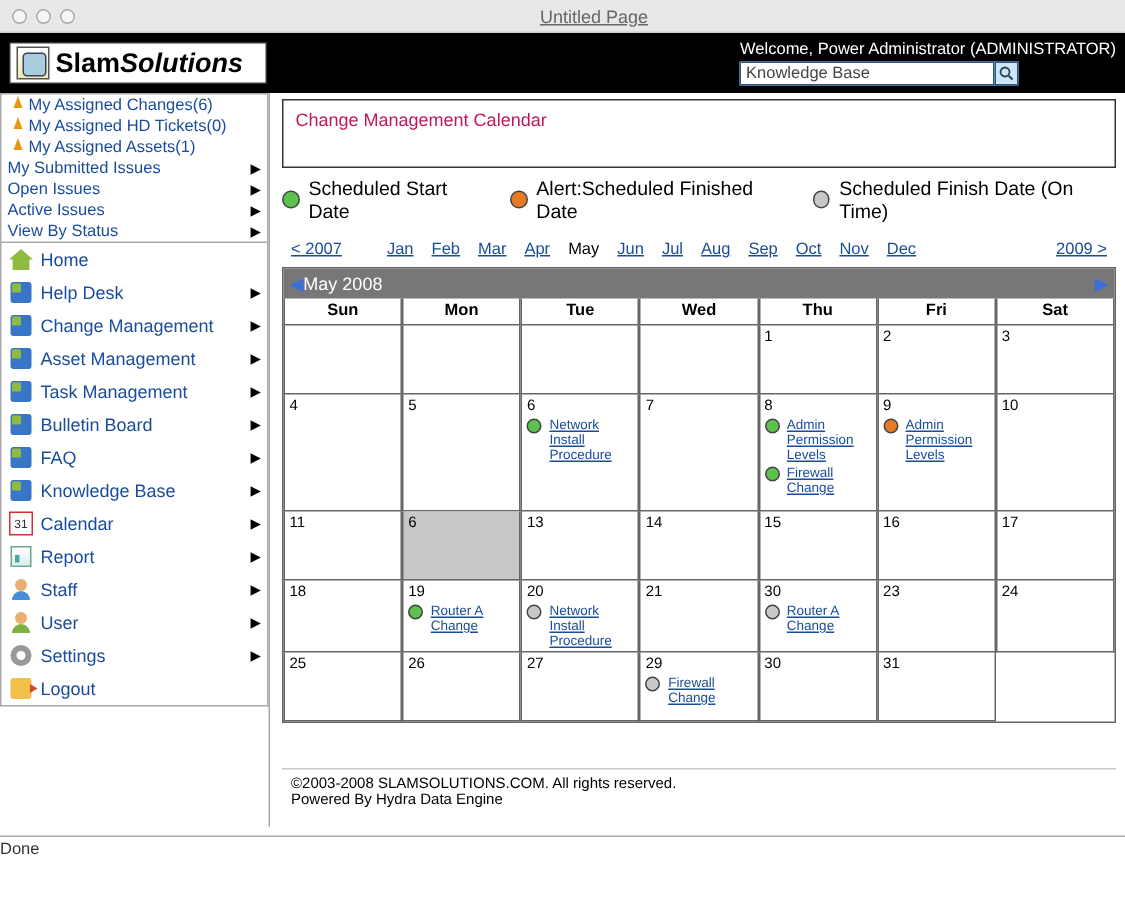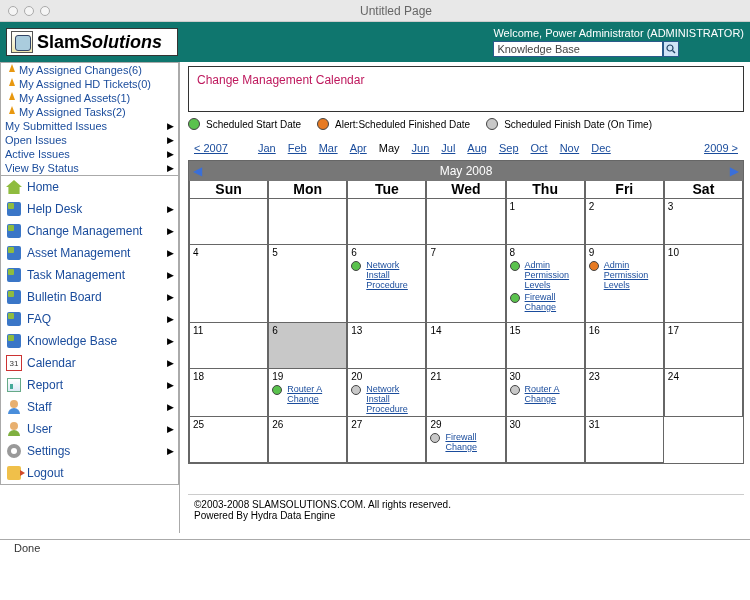--- a/index.html
+++ b/index.html
@@ -1,21 +1,21 @@
 <!DOCTYPE html>
 <html><head>
 <meta charset="utf-8">
 <style>
   * { box-sizing: border-box; margin: 0; padding: 0; }
   body { font-family: Arial, Helvetica, sans-serif; font-size: 11px; background: #fff; color: #000; }
   .window-title-bar { height: 22px; background: #e8e8e8; display: flex; align-items: center; padding: 0 8px; border-bottom: 1px solid #ccc; }
   .traffic-lights { display: flex; gap: 6px; }
   .tl { width: 10px; height: 10px; border-radius: 50%; border: 1px solid #aaa; background: #f5f5f5; }
-  .window-title { flex: 1; text-align: center; color: #666; font-size: 12px; }
-  .topbar { background: #0f766e; height: 40px; display: flex; align-items: center; padding: 12px 6px; color: #fff; }
+  .window-title { flex: 1; text-align: center; color: #666; font-size: 12px; text-decoration: underline; }
+  .topbar { background: #000000; height: 40px; display: flex; align-items: center; padding: 12px 6px; color: #fff; }
   .logo { background: #fff; border: 1px solid #333; height: 28px; width: 172px; display: flex; align-items: center; padding: 2px 4px; }
   .logo-icon { width: 22px; height: 22px; background: linear-gradient(#fff,#efe8b0); border: 1px solid #555; margin-right: 4px; position: relative; }
   .logo-icon::after { content:""; position:absolute; left:3px; top:3px; width:14px; height:14px; border:1px solid #346; border-radius:3px; background:#acd; }
   .logo-text { font: italic bold 18px Arial; color:#000; }
   .logo-text b { font-style: normal; font-weight: 900; }
   .top-right { margin-left: auto; text-align: right; font-size: 11px; }
   .welcome { color: #fff; white-space: nowrap; }
   .search-wrap { display:flex; margin-top:2px; }
   .search-input { background:#fff; color:#444; border:1px solid #2a5a8a; width:170px; height:16px; font-size:11px; padding:0 3px; }
   .search-btn { width:16px; height:16px; background:#d0e4f7; border:1px solid #2a5a8a; display:flex; align-items:center; justify-content:center; }
@@ -43,43 +43,43 @@
   .person-icon::before{content:"";position:absolute;top:0;left:2px;width:8px;height:8px;border-radius:50%;background:#e8b070;}
   .person-icon::after{content:"";position:absolute;bottom:0;left:0;width:12px;height:6px;border-radius:6px 6px 0 0;background:#4a8edb;}
   .person-icon.green::after{background:#7fb040;}
   .gear-icon{width:14px;height:14px;border-radius:50%;background:#999;position:relative;}
   .gear-icon::after{content:"";position:absolute;left:4px;top:4px;width:6px;height:6px;background:#fff;border-radius:50%;}
   .logout-icon{width:14px;height:14px;background:#f0c04a;border-radius:2px;position:relative;}
   .logout-icon::after{content:"";position:absolute;right:-4px;top:4px;border-top:3px solid transparent;border-bottom:3px solid transparent;border-left:5px solid #d04a2a;}
   .content { flex:1; padding:4px 6px 8px 8px; }
   .page-title-box { border:1px solid #333; padding:6px 8px; margin-bottom:6px; height:46px; }
   .page-title { color:#be185d; font-size:12px; }
-  .legend { display:flex; align-items:center; gap:4px; margin:4px 0 12px; font-size:10px;}
+  .legend { display:flex; align-items:center; gap:4px; margin:4px 0 12px; font-size:13px;}
   .dot { width:12px; height:12px; border-radius:50%; border:1px solid #444; display:inline-block; margin-right:2px; }
   .dot.green{background:#5ac24d;} .dot.orange{background:#e77a22;} .dot.gray{background:#c8c8c8;}
   .yearnav { display:flex; align-items:center; font-size:11px; margin-bottom:6px; }
   .yearnav a { color:#1a4c9c; text-decoration:underline; margin:0 6px; }
   .yearnav .plain { color:#000; text-decoration:none; margin:0 6px; }
   .yearnav .spacer { flex:1; }
   .calendar { border:1px solid #666; width:100%; }
   .cal-head { background:#777; color:#fff; display:flex; align-items:center; height:20px; padding:0 4px; font-size:12px; }
-  .cal-head .title { flex:1; text-align:center; }
+  .cal-head .title { flex:1; text-align:left; }
   .cal-head .arrow { color:#3a6fd8; cursor:pointer; font-size:12px; }
   .dow-row { display:grid; grid-template-columns:repeat(7,1fr); }
-  .dow { border:1px solid #666; border-top:none; text-align:center; font-weight:bold; font-size:14px; height:18px; line-height:16px; }
+  .dow { border:1px solid #666; border-top:none; text-align:center; font-weight:bold; font-size:11px; height:18px; line-height:16px; }
   .week { display:grid; grid-template-columns:repeat(7,1fr); }
   .cell { border:1px solid #666; border-top:none; min-height:46px; padding:2px 3px; font-size:10px; position:relative; }
   .cell.tall { min-height:78px; }
   .cell.today { background:#c8c8c8; }
   .dnum { font-size:10px; }
   .evt { display:flex; align-items:flex-start; margin-top:2px; gap:3px; }
   .evt .dot { width:10px; height:10px; flex-shrink:0; margin-top:1px; }
   .evt a { color:#1a4c9c; text-decoration:underline; font-size:9px; line-height:10px; }
   .footer { margin-top:30px; padding:4px 6px; font-size:10px; border-top:1px solid #ccc; }
-  .status { border-top:1px solid #aaa; padding:2px 14px; font-size:11px; color:#333; margin-top:6px; }
+  .status { border-top:1px solid #aaa; padding:2px 0; font-size:11px; color:#333; margin-top:6px; }
 </style>
 </head>
 <body>
 
 <div class="window-title-bar">
   <div class="traffic-lights">
     <div class="tl"></div>
     <div class="tl"></div>
     <div class="tl"></div>
   </div>
@@ -114,24 +114,20 @@
         </div>
         <div class="sb-item tiny">
           <span class="pin"></span>
           <span class="label">My Assigned HD Tickets(0)</span>
         </div>
         <div class="sb-item tiny">
           <span class="pin"></span>
           <span class="label">My Assigned Assets(1)</span>
         </div>
         <div class="sb-item tiny">
-          <span class="pin"></span>
-          <span class="label">My Assigned Tasks(2)</span>
-        </div>
-        <div class="sb-item tiny">
           <span class="label">My Submitted Issues</span>
           <span class="sb-arrow">▶</span>
         </div>
         <div class="sb-item tiny">
           <span class="label">Open Issues</span>
           <span class="sb-arrow">▶</span>
         </div>
         <div class="sb-item tiny">
           <span class="label">Active Issues</span>
           <span class="sb-arrow">▶</span>

